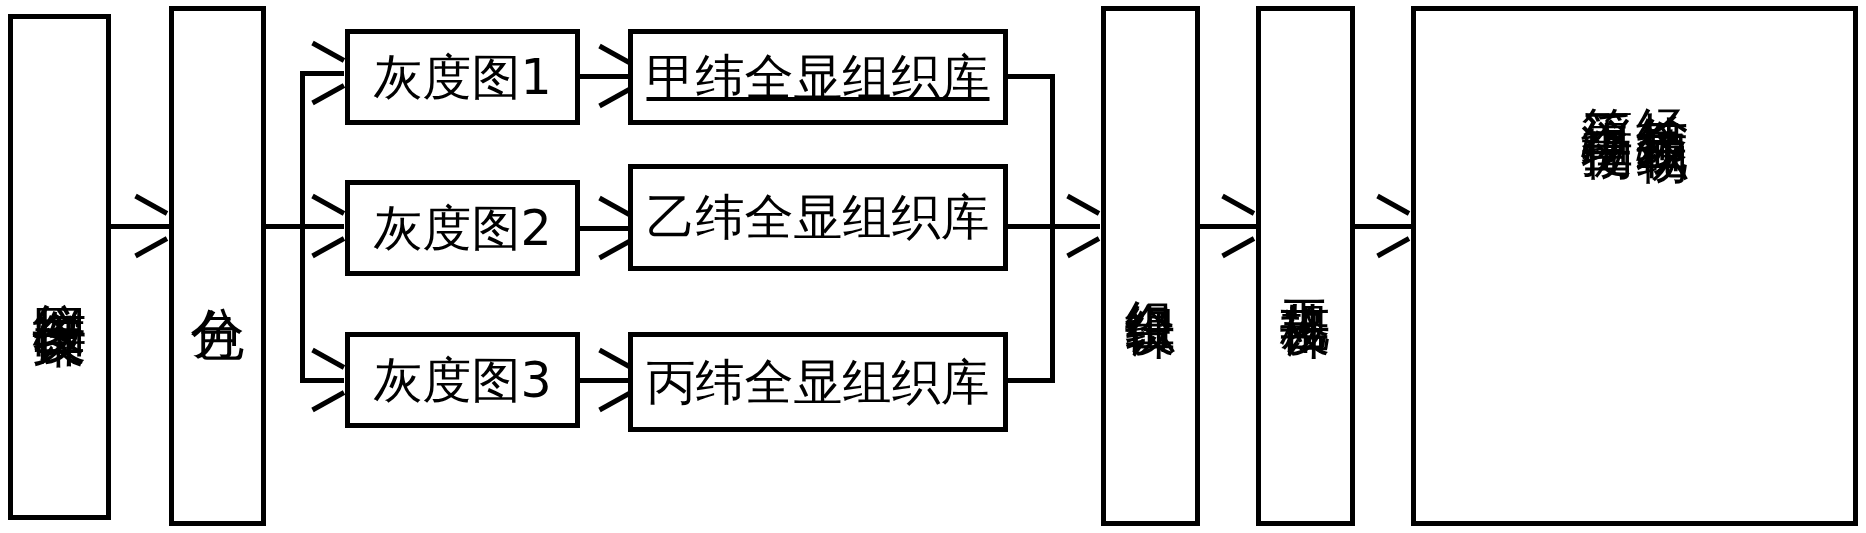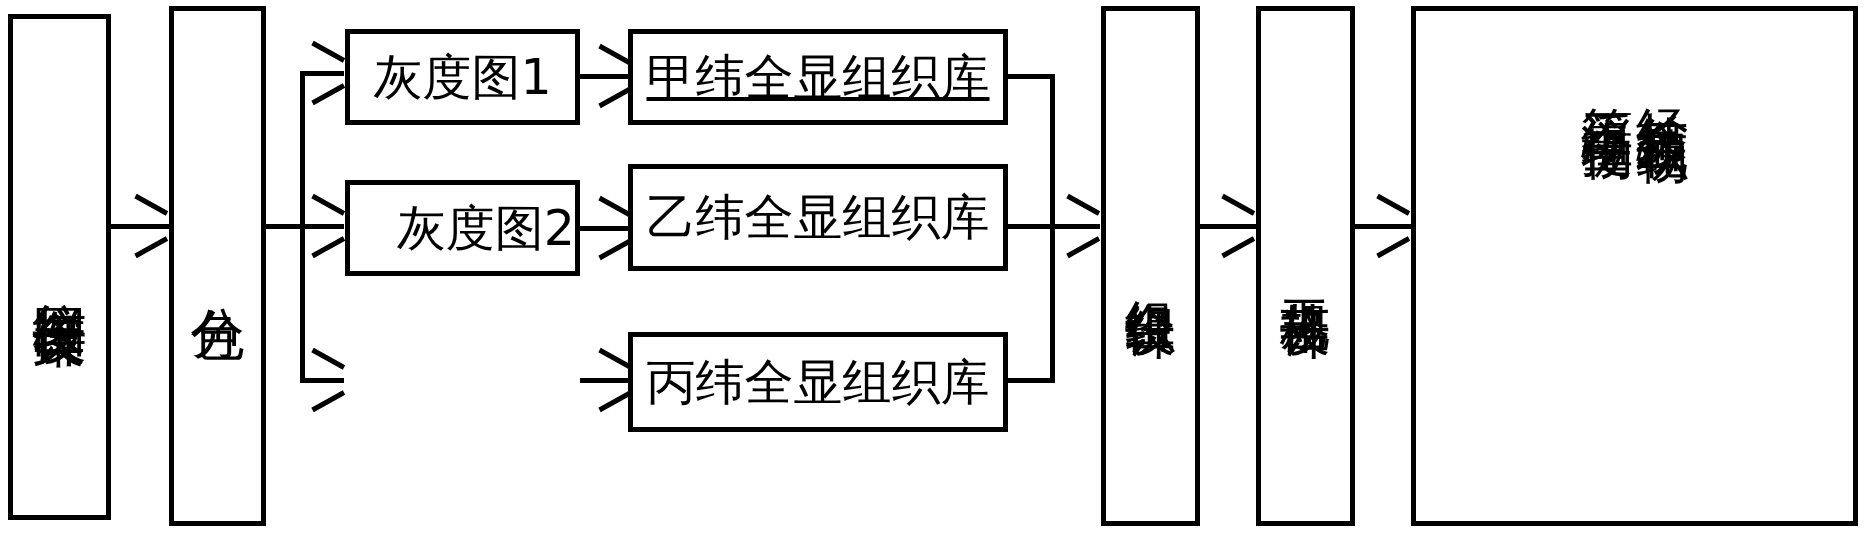--- a/index.html
+++ b/index.html
@@ -103,31 +103,34 @@
     <span class="htext">灰度图1</span>
   </div>
 
   <div class="hline" style="left:580px;top:74px;width:50px;"></div>
   <div class="arrow" style="left:595px;top:59px;"></div>
 
   <div class="box" style="left:628px;top:29px;width:380px;height:96px;text-decoration:underline;">
     <span class="htext">甲纬全显组织库</span>
   </div>
 
-  <div class="box" style="left:345px;top:180px;width:235px;height:96px;justify-content:flex-end;">
+  <div class="box" style="left:345px;top:180px;width:235px;height:96px;">
     <span class="htext">灰度图2</span>
   </div>
 
   <div class="hline" style="left:580px;top:226px;width:50px;"></div>
   <div class="arrow" style="left:595px;top:211px;"></div>
 
   <div class="box" style="left:628px;top:164px;width:380px;height:107px;">
     <span class="htext">乙纬全显组织库</span>
   </div>
 
+  <div class="box" style="left:345px;top:332px;width:235px;height:96px;">
+    <span class="htext">灰度图3</span>
+  </div>
 
   <div class="hline" style="left:580px;top:378px;width:50px;"></div>
   <div class="arrow" style="left:595px;top:363px;"></div>
 
   <div class="box" style="left:628px;top:332px;width:380px;height:100px;">
     <span class="htext">丙纬全显组织库</span>
   </div>
 
   <div class="hline" style="left:1008px;top:74px;width:47px;"></div>
   <div class="hline" style="left:1008px;top:378px;width:47px;"></div>

